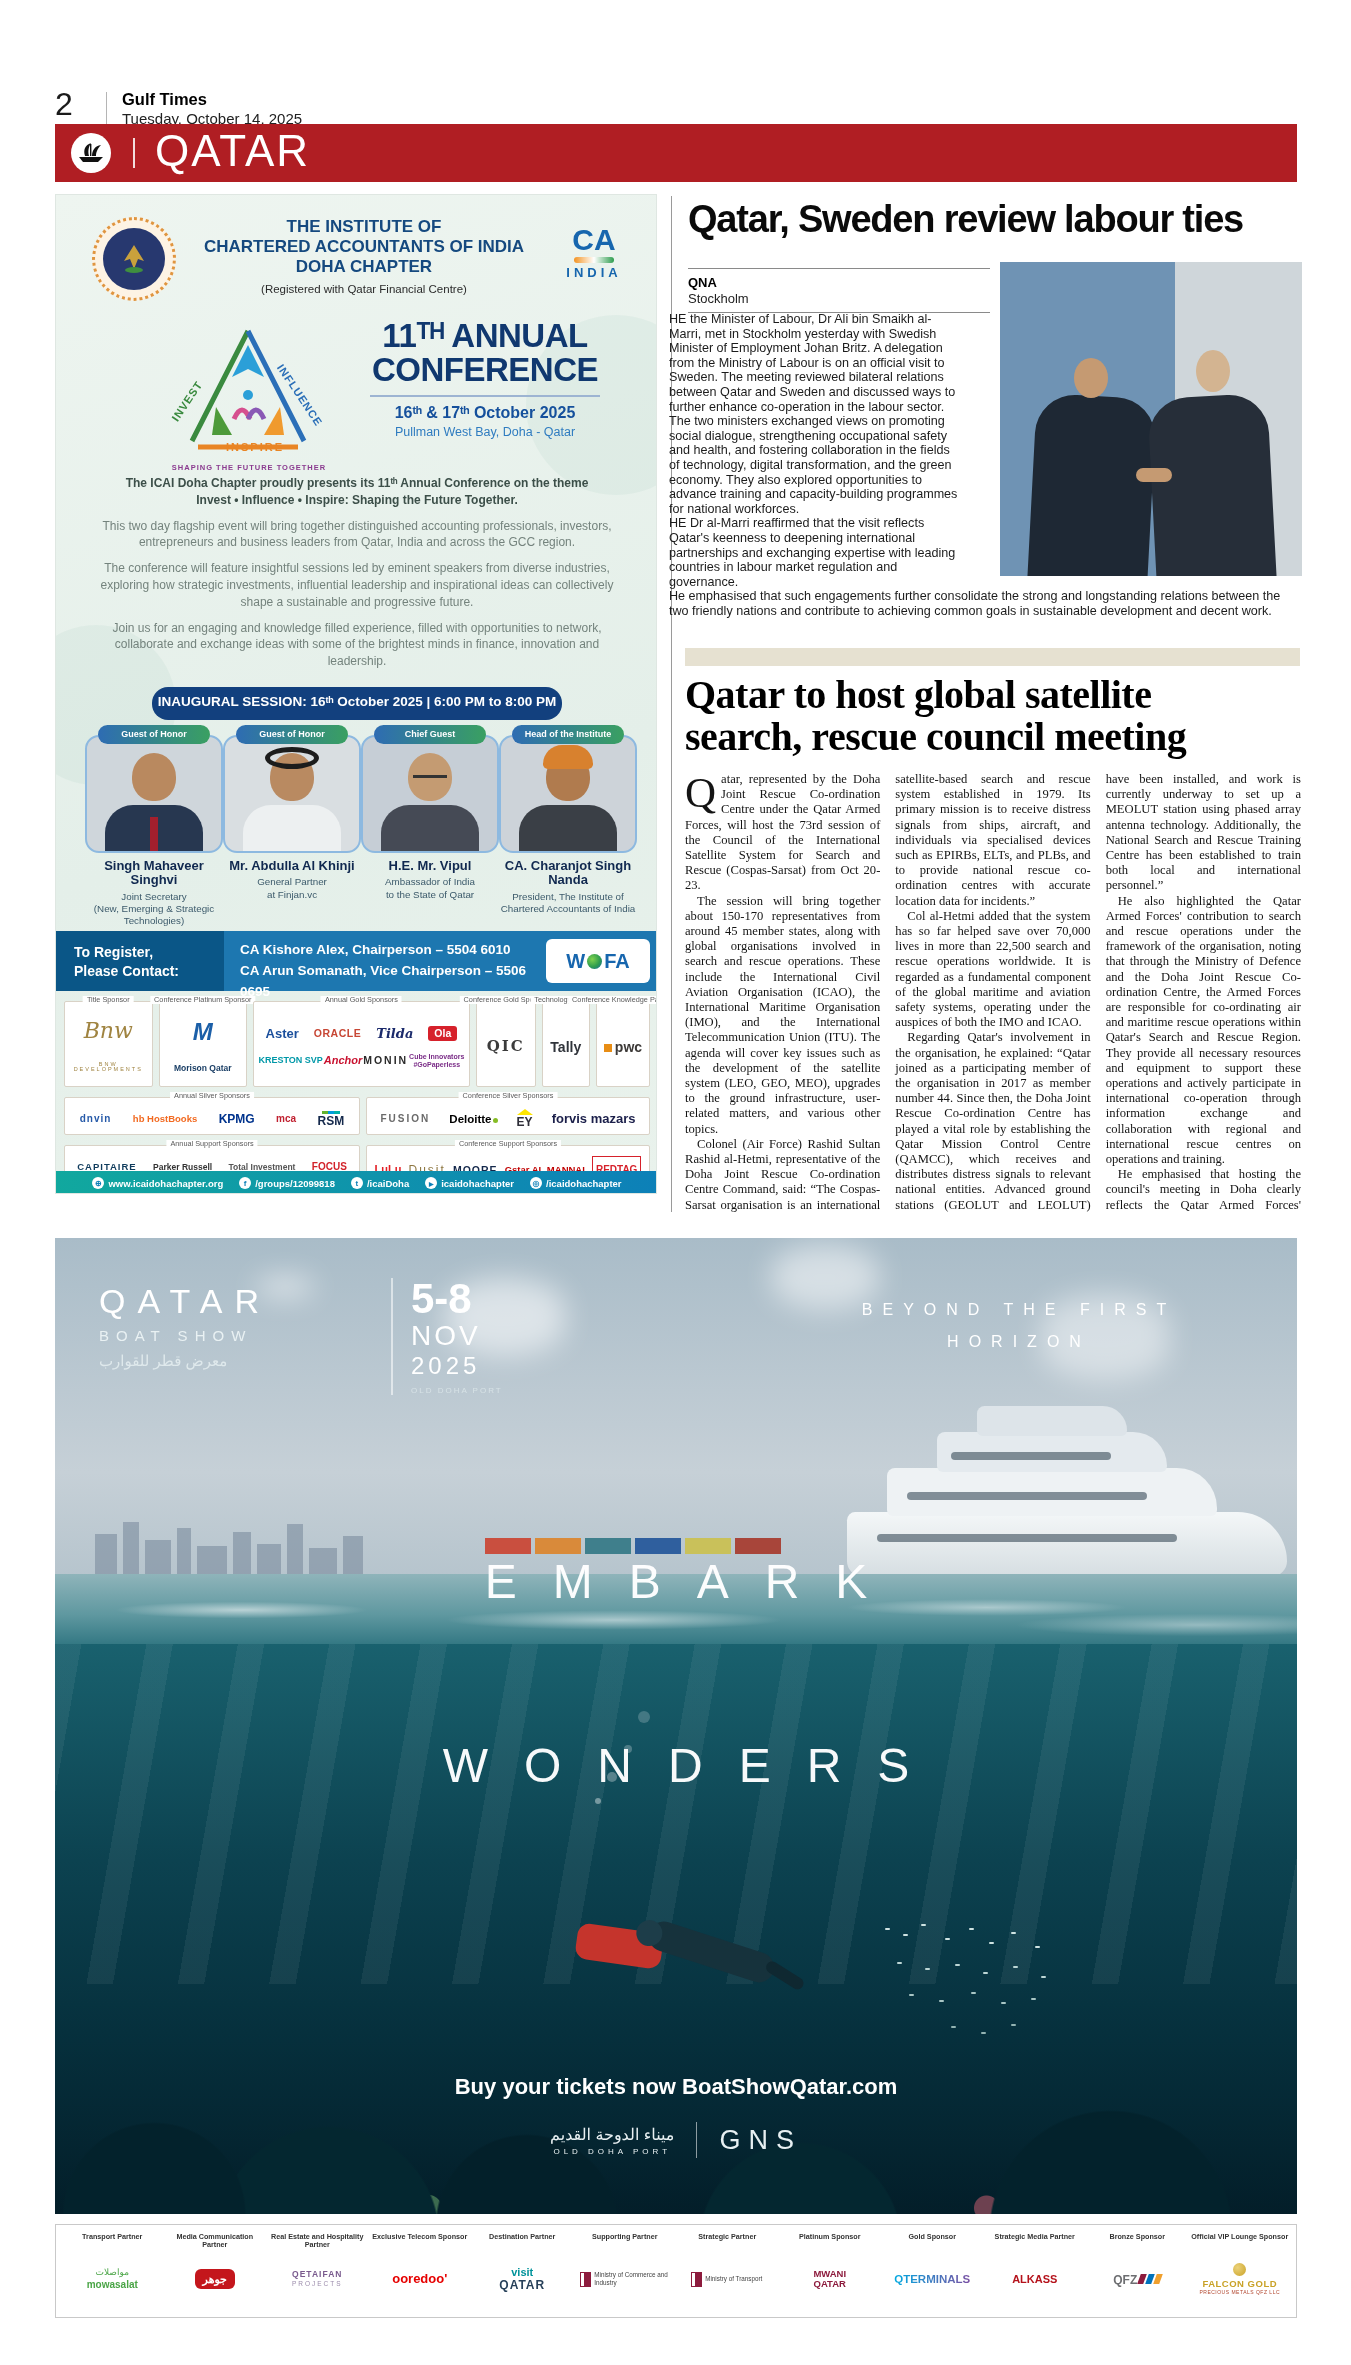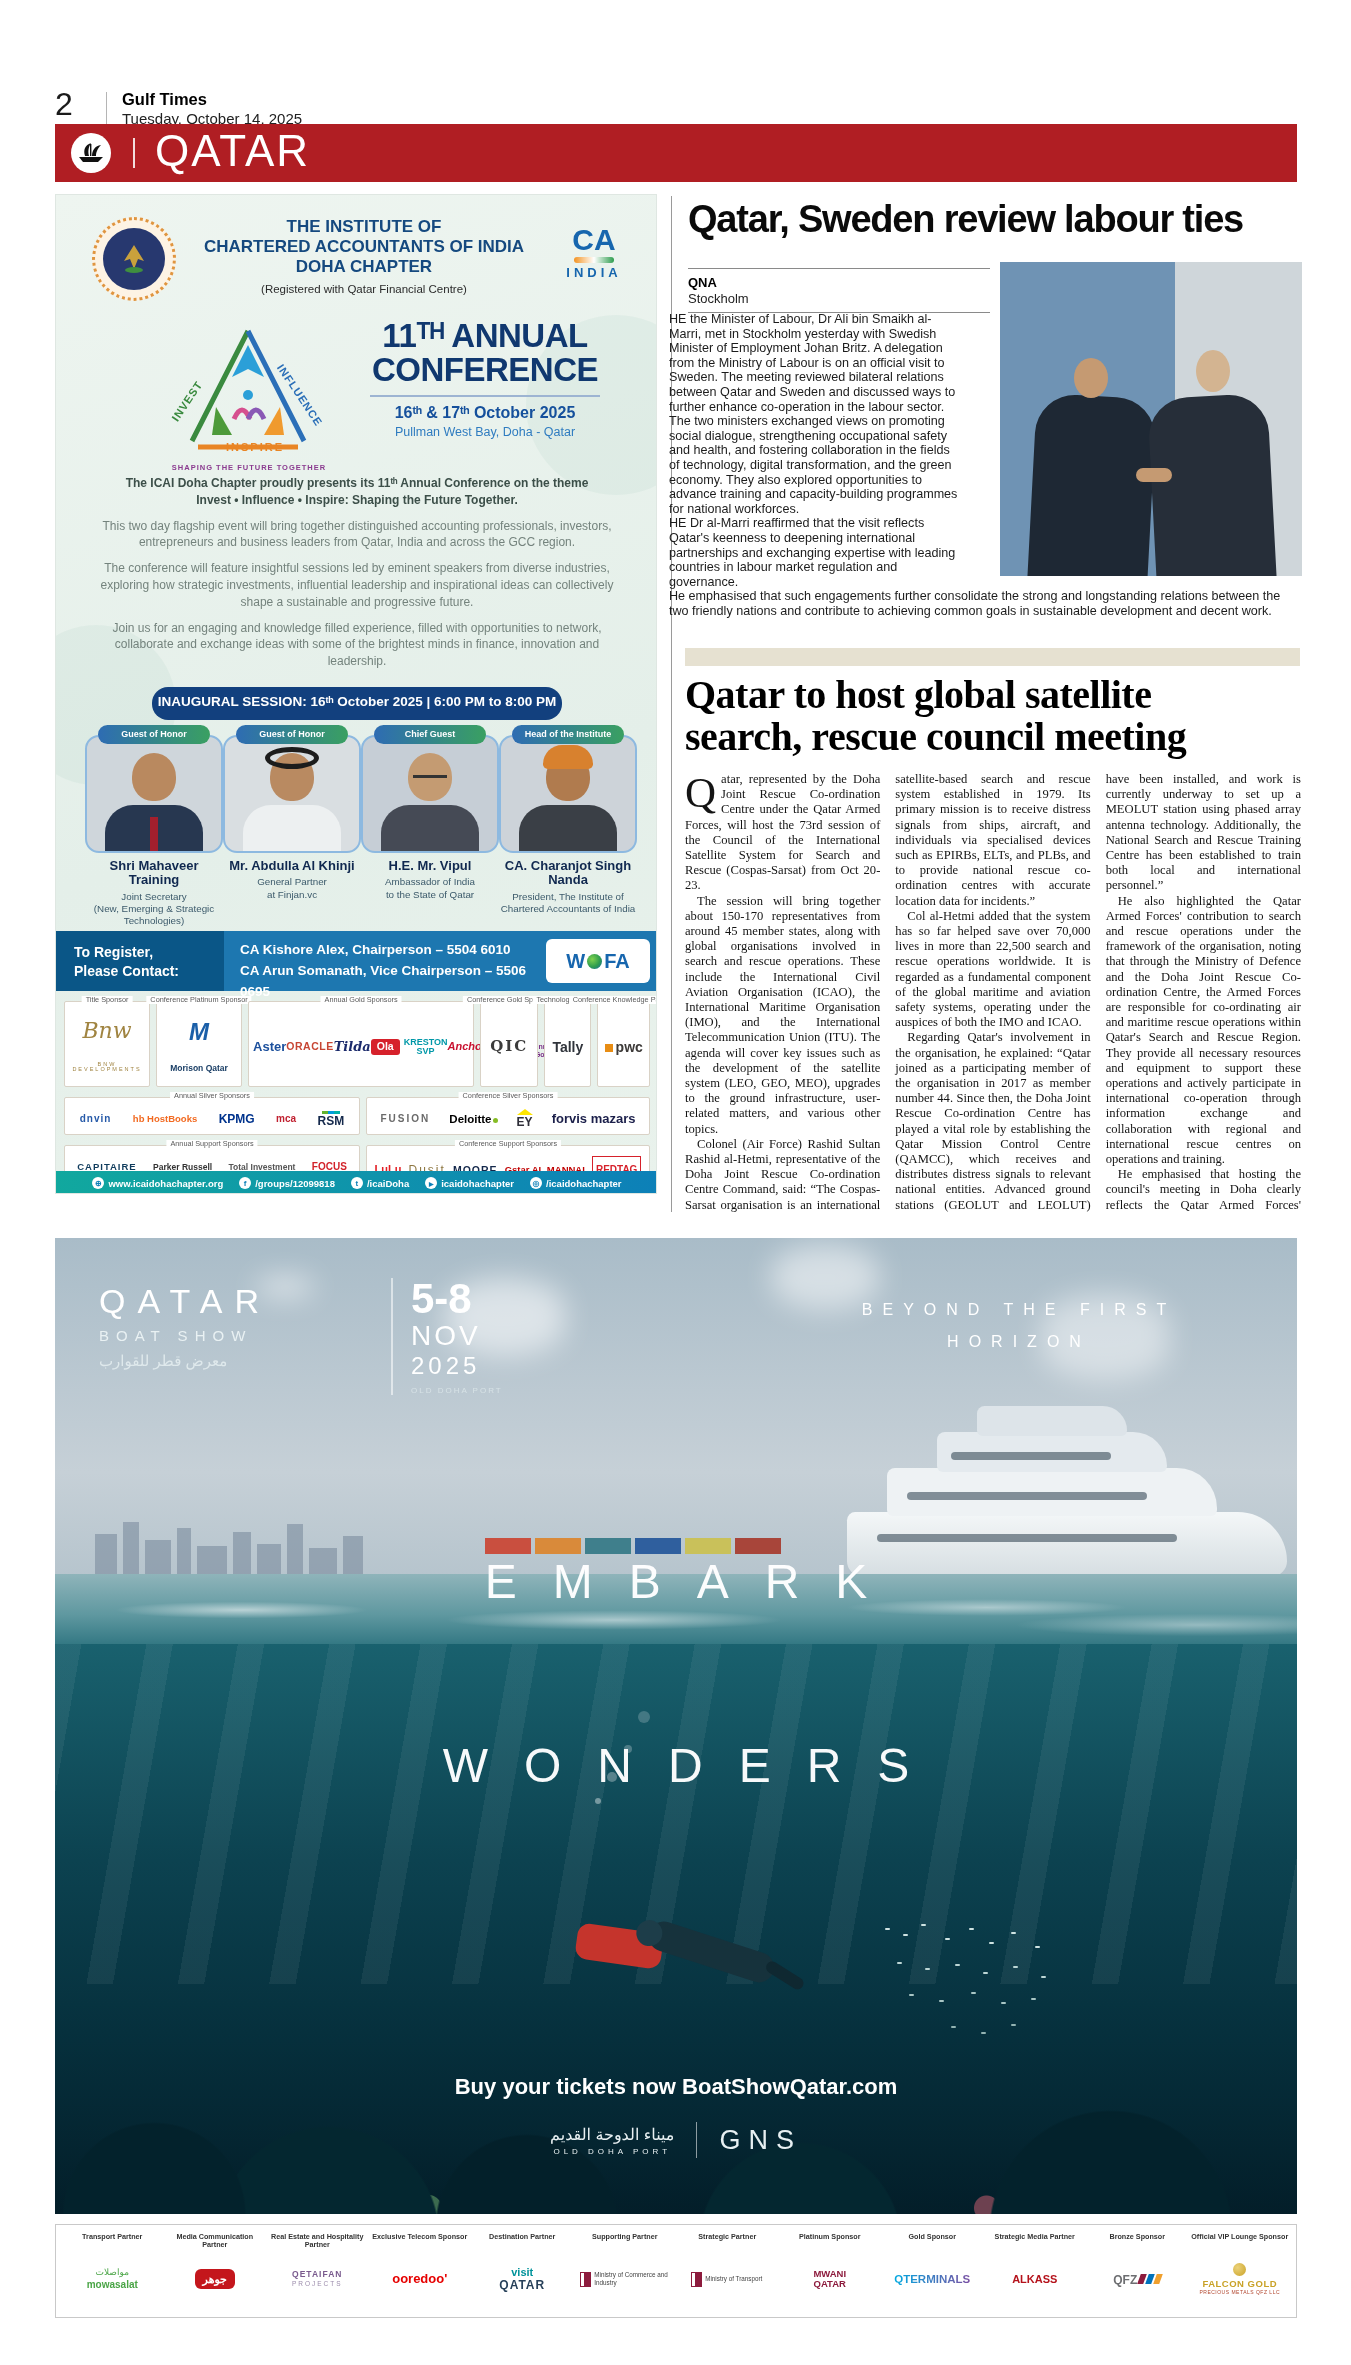--- a/index.html
+++ b/index.html
@@ -62,21 +62,21 @@
   .register{position:absolute;left:0;top:736px;width:602px;height:60px;display:flex}
   .reg-left{width:168px;background:#0a5687;color:#fff;font-size:14px;font-weight:700;line-height:1.35;padding:12px 0 0 18px}
   .reg-right{flex:1;background:#1d77b0;color:#fff;font-size:13.5px;font-weight:700;line-height:1.55;padding:9px 120px 0 16px;position:relative}
   .w3fa{position:absolute;right:8px;top:8px;width:104px;height:44px;border-radius:6px;background:#fff;display:flex;align-items:center;justify-content:center;gap:2px}
   .w3fa .t{font-size:20px;font-weight:800;color:#1766ae}
   .w3fa .globe{width:15px;height:15px;border-radius:50%;background:radial-gradient(circle at 35% 35%,#7fd24f,#2e9d4e 55%,#1766ae)}
   .sponsors{position:absolute;left:8px;top:806px;width:586px}
   .sp-row{display:flex;gap:6px;margin-bottom:10px}
   .grp{position:relative;background:#fff;border:1px solid #d9d2c6;border-radius:2px;padding:10px 4px 4px;display:flex;align-items:center;justify-content:center;flex-wrap:wrap;gap:3px}
   .grp-label{position:absolute;top:-6px;left:50%;transform:translateX(-50%);background:#fff;padding:0 4px;font-size:7.3px;color:#5a5a5a;white-space:nowrap;line-height:1.1;text-align:center}
-  .logo-grid{display:flex;flex-direction:row;gap:4px;width:100%}
+  .logo-grid{display:flex;flex-direction:column;gap:12px;width:100%}
   .logo-line{display:flex;align-items:center;justify-content:space-around}
   .b{white-space:pre-line;text-align:center;line-height:1.05}
   .b-bnw{font-family:"DejaVu Serif",serif;font-style:italic;font-size:22px;color:#a08441;line-height:.9}
   .b-bnw-sub{font-size:5.5px;letter-spacing:2px;color:#a08441}
   .b-morison-m{font-size:24px;font-style:italic;font-weight:800;color:#1b5fa8;line-height:.9}
   .b-morison{font-size:8.5px;font-weight:700;color:#1b3f66}
   .b-aster{color:#1b4f9c;font-weight:800;font-size:13px}
   .b-oracle{color:#c74634;font-weight:700;font-size:10.5px;letter-spacing:.5px}
   .b-tilda{color:#1b2a6b;font-family:"DejaVu Serif",serif;font-style:italic;font-weight:700;font-size:13px}
   .b-ola{background:#d6212b;color:#fff;font-weight:800;font-size:10.5px;padding:2px 6px;border-radius:3px}
@@ -304,21 +304,21 @@
     <div class="guests">
       <div class="gcard">
         <div class="gbadge">Guest of Honor</div>
         <div class="gphoto" style="background:#cfd6db">
           <div class="person">
               <div class="head" style="background:#b9895f"></div>
               <div class="torso" style="background:#273750"></div>
               <div class="tie"></div>
             </div>
         </div>
-        <div class="gname pre">Shri Mahaveer Training</div>
+        <div class="gname pre">Singh Mahaveer Singhvi</div>
         <div class="grole pre">Joint Secretary
 (New, Emerging &amp; Strategic
 Technologies)</div>
       </div>
       <div class="gcard">
         <div class="gbadge">Guest of Honor</div>
         <div class="gphoto" style="background:#d9dee1">
           <div class="person">
               <div class="head" style="background:#b98a61"></div>
               <div class="ghutra"></div>

